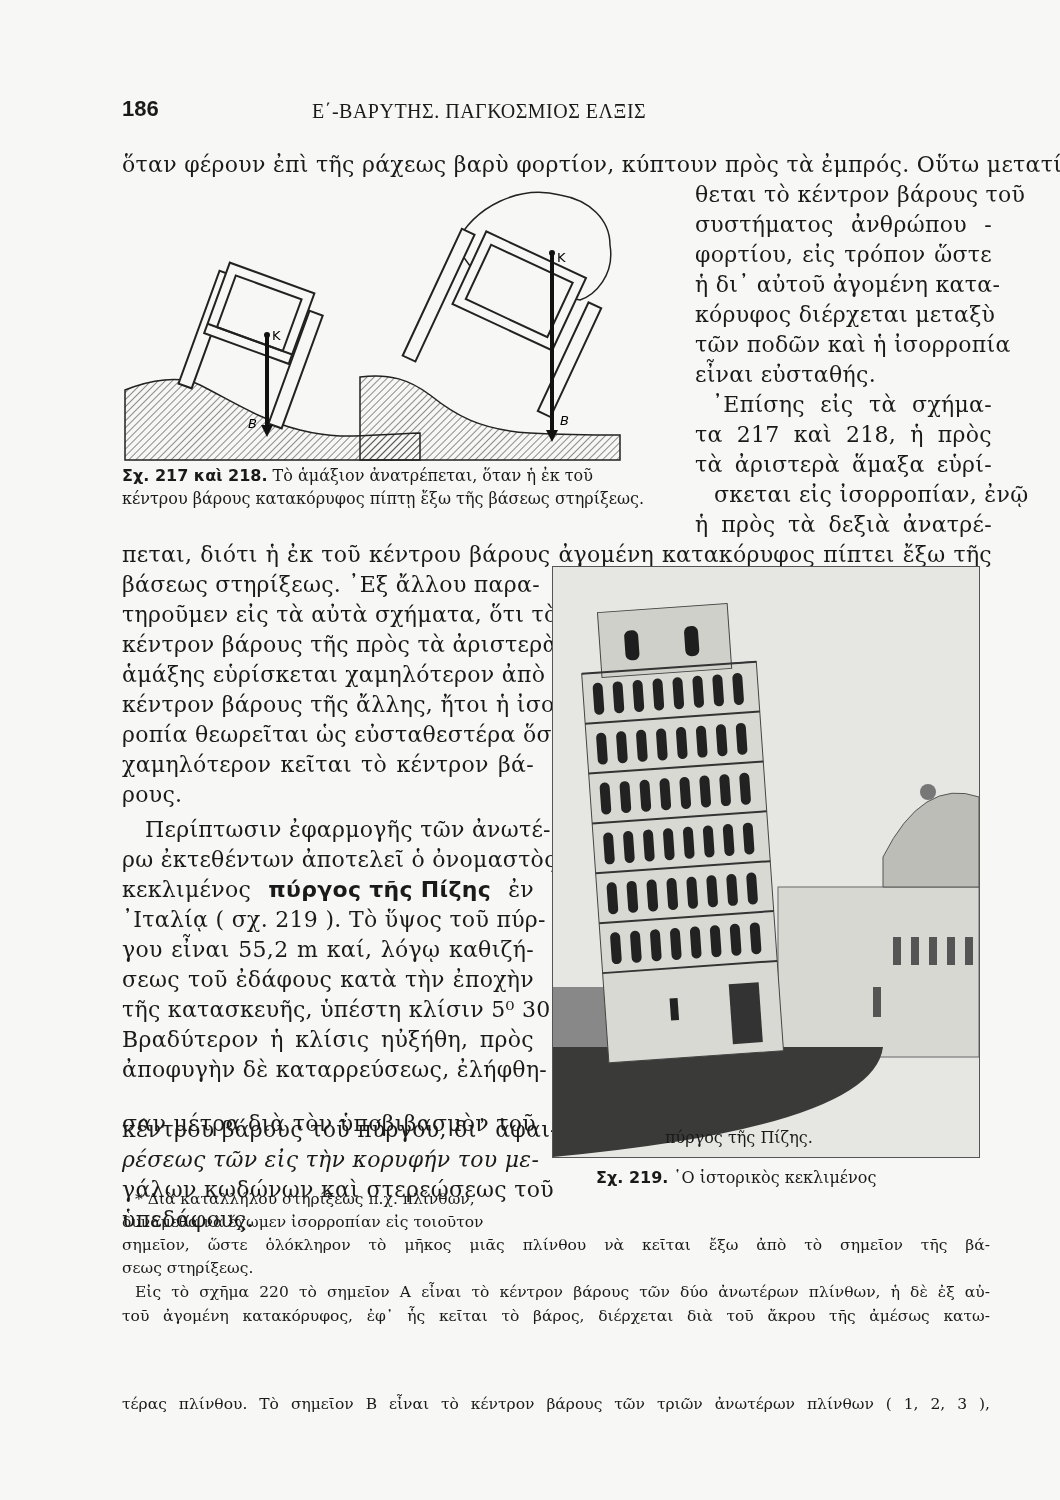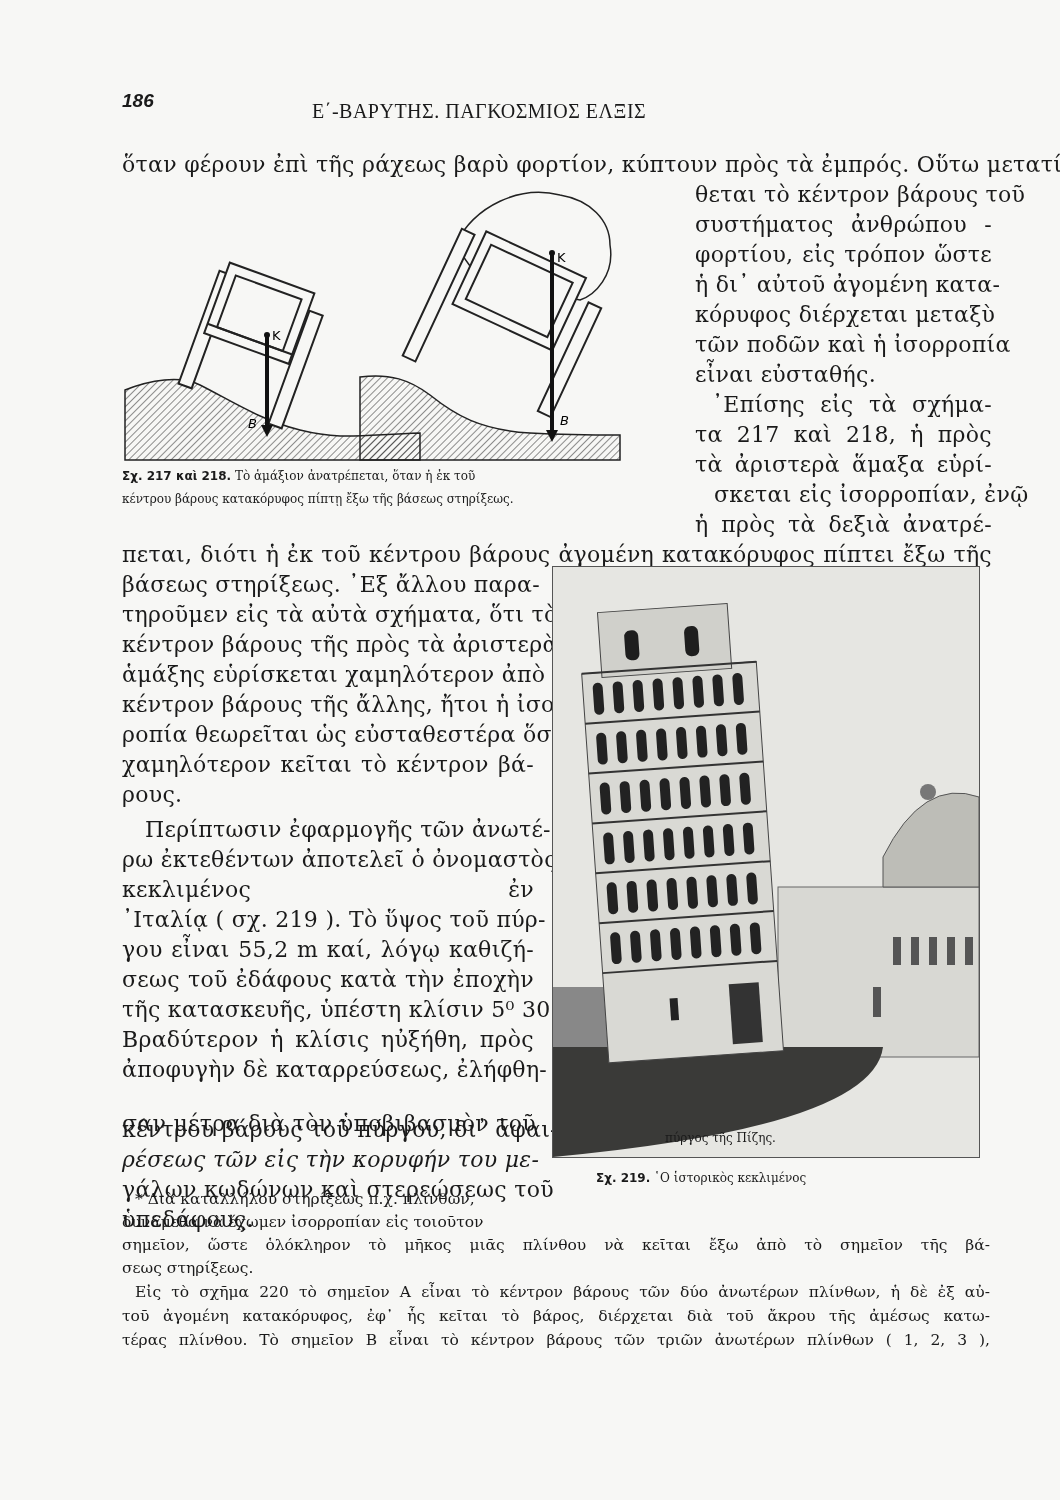--- a/index.html
+++ b/index.html
@@ -1,25 +1,25 @@
 <!DOCTYPE html>
 <html><head>
 <meta charset="utf-8">
 <style>
   html, body { margin: 0; padding: 0; }
   body {
     width: 1060px; height: 1500px; background: #f7f7f5; position: relative; overflow: hidden;
     font-family: "DejaVu Serif", "Liberation Serif", serif; color: #1a1a1a;
   }
   .abs { position: absolute; }
-  .page-num { left: 122px; top: 90px; font-family: "Liberation Sans", sans-serif; font-weight: bold; font-size: 19px; font-style: italic; }
+  .page-num { left: 122px; top: 96px; font-family: "Liberation Sans", sans-serif; font-weight: bold; font-size: 22px; }
   .running-head { left: 312px; top: 100px; font-family: "Liberation Serif", serif; font-size: 20px; letter-spacing: 0.5px; }
   .line { position: absolute; white-space: nowrap; font-size: 22px; line-height: 30px; letter-spacing: 0.3px; }
   .just { text-align: justify; text-align-last: justify; }
-  .cap { font-size: 12px; line-height: 22px; white-space: nowrap; position: absolute; }
+  .cap { font-size: 16px; line-height: 22px; white-space: nowrap; position: absolute; }
   .cap b { font-family: "DejaVu Sans", sans-serif; font-weight: bold; }
   .fn { position: absolute; font-size: 15.5px; line-height: 23px; white-space: nowrap; }
   .bold { font-weight: bold; font-family: "DejaVu Sans", sans-serif; }
   .fig-box { position: absolute; }
   .photo { position: absolute; left: 552px; top: 566px; width: 426px; height: 590px; background: #e9e9e6; border: 1px solid #555; overflow: hidden; }
 </style>
 </head>
 <body>
 
 <div class="abs page-num">186</div>
@@ -99,20 +99,21 @@
   <div class="line just" style="left:122px; top:630px; width:412px;">κέντρον βάρους τῆς πρὸς τὰ ἀριστερὰ</div>
   <div class="line just" style="left:122px; top:660px; width:412px;">ἁμάξης εὑρίσκεται χαμηλότερον ἀπὸ τὸ</div>
   <div class="line just" style="left:122px; top:690px; width:412px;">κέντρον βάρους τῆς ἄλλης, ἤτοι ἡ ἰσορ-</div>
   <div class="line just" style="left:122px; top:720px; width:412px;">ροπία θεωρεῖται ὡς εὐσταθεστέρα ὅσον</div>
   <div class="line just" style="left:122px; top:750px; width:412px;">χαμηλότερον  κεῖται  τὸ  κέντρον  βά-</div>
   <div class="line" style="left:122px; top:780px;">ρους.</div>
   <div class="line just" style="left:145px; top:815px; width:389px;">Περίπτωσιν ἐφαρμογῆς τῶν ἀνωτέ-</div>
   <div class="line just" style="left:122px; top:845px; width:412px;">ρω ἐκτεθέντων ἀποτελεῖ ὁ ὀνομαστὸς</div>
   <div class="line" style="left:122px; top:875px; width:412px; display:flex; justify-content:space-between;">
     <span>κεκλιμένος</span>
+    <span class="bold">πύργος τῆς Πίζης</span>
     <span>ἐν</span>
   </div>
   <div class="line just" style="left:122px; top:905px; width:412px;">᾿Ιταλίᾳ ( σχ. 219 ). Τὸ ὕψος τοῦ πύρ-</div>
   <div class="line just" style="left:122px; top:935px; width:412px;">γου εἶναι 55,2 m καί, λόγῳ καθιζή-</div>
   <div class="line just" style="left:122px; top:965px; width:412px;">σεως τοῦ ἐδάφους κατὰ τὴν ἐποχὴν</div>
   <div class="line just" style="left:122px; top:995px; width:412px;">τῆς κατασκευῆς, ὑπέστη κλίσιν 5⁰ 30΄.</div>
   <div class="line just" style="left:122px; top:1025px; width:412px;">Βραδύτερον ἡ κλίσις ηὐξήθη, πρὸς</div>
   <div class="line just" style="left:122px; top:1055px; width:412px;">ἀποφυγὴν δὲ καταρρεύσεως, ἐλήφθη-</div>
   <div class="line just" style="left:122px; top:1085px; width:412px;margin-top:24px;">σαν μέτρα διὰ τὸν ὑποβιβασμὸν τοῦ</div>
   <div class="line just" style="left:122px; top:1115px; width:412px;">κέντρου βάρους τοῦ πύργου, δι᾽ ἀφαι-</div>
@@ -217,14 +218,14 @@
 </div>
 <div class="cap" style="left:665px; top:1127px;">πύργος τῆς Πίζης.</div>
 
 <div>
   <div class="fn" style="left:135px; top:1188px;">* Διὰ καταλλήλου στηρίξεως π.χ. πλίνθων,</div>
   <div class="fn" style="left:122px; top:1211px;">δυνάμεθα νὰ ἔχωμεν ἰσορροπίαν εἰς τοιοῦτον</div>
   <div class="fn just" style="left:122px; top:1234px; width:868px;">σημεῖον, ὥστε ὁλόκληρον τὸ μῆκος μιᾶς πλίνθου νὰ κεῖται ἔξω ἀπὸ τὸ σημεῖον τῆς βά-</div>
   <div class="fn" style="left:122px; top:1257px;">σεως στηρίξεως.</div>
   <div class="fn just" style="left:135px; top:1281px; width:855px;">Εἰς τὸ σχῆμα 220 τὸ σημεῖον Α εἶναι τὸ κέντρον βάρους τῶν δύο ἀνωτέρων πλίνθων, ἡ δὲ ἐξ αὐ-</div>
   <div class="fn just" style="left:122px; top:1305px; width:868px;">τοῦ ἀγομένη κατακόρυφος, ἐφ᾽ ἧς κεῖται τὸ βάρος, διέρχεται διὰ τοῦ ἄκρου τῆς ἀμέσως κατω-</div>
-  <div class="fn just" style="left:122px; top:1329px; width:868px;">τέρας πλίνθου. Τὸ σημεῖον Β εἶναι τὸ κέντρον βάρους τῶν τριῶν ἀνωτέρων πλίνθων ( 1, 2, 3 ),</div>
+  <div class="fn just" style="left:122px; top:1393px; width:868px;">τέρας πλίνθου. Τὸ σημεῖον Β εἶναι τὸ κέντρον βάρους τῶν τριῶν ἀνωτέρων πλίνθων ( 1, 2, 3 ),</div>
 </div>
 
 </body></html>

